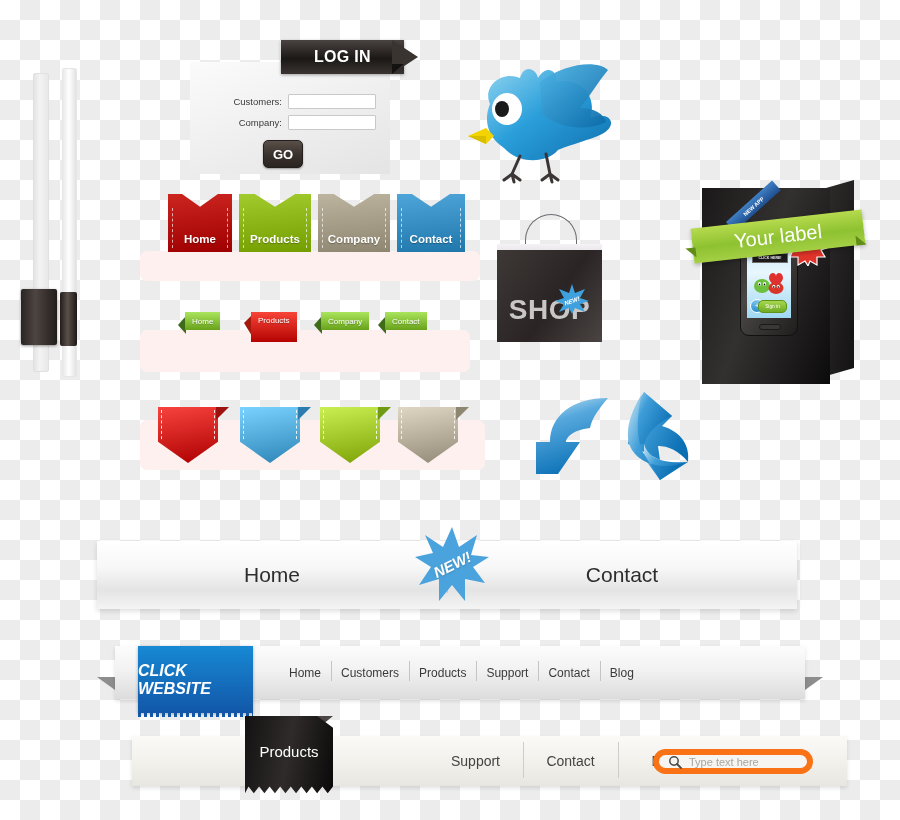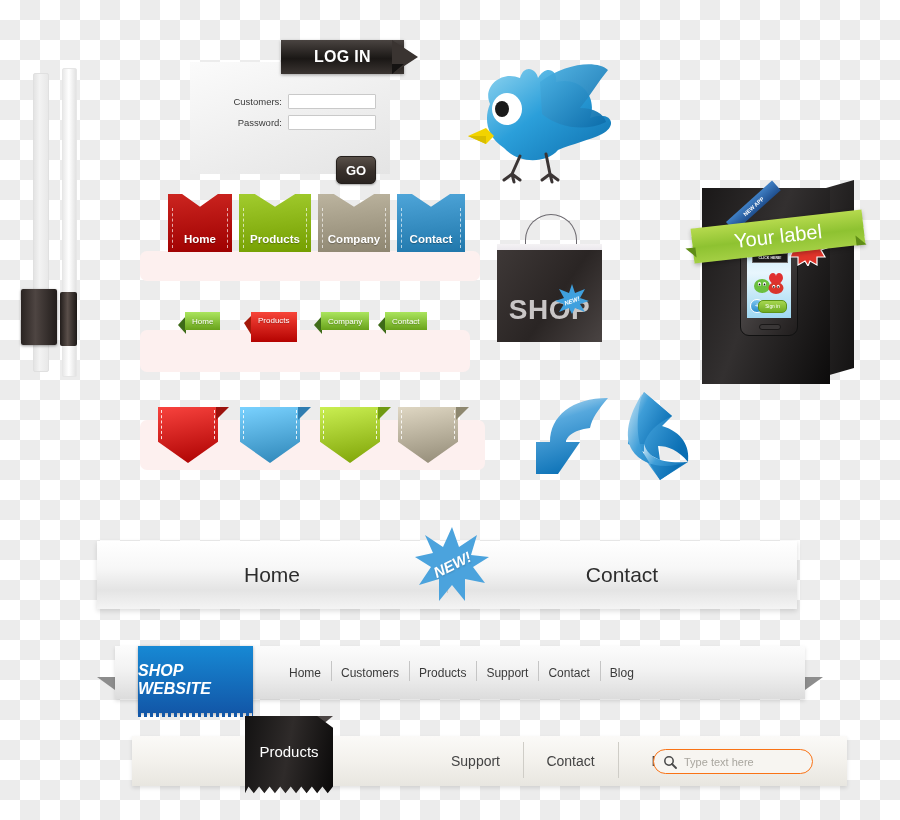--- a/index.html
+++ b/index.html
@@ -155,21 +155,21 @@
     background:linear-gradient(100deg,#131212,#2f2b2a 48%,#090808);
     color:#fff;font-size:15px;display:flex;align-items:center;justify-content:center;
     padding-bottom:14px;box-sizing:border-box;
     clip-path:polygon(0 0,82% 0,100% 14%,100% 84%,
       94% 92%,88% 84%,82% 92%,76% 84%,70% 92%,64% 84%,58% 92%,52% 84%,
       46% 92%,40% 84%,34% 92%,28% 84%,22% 92%,16% 84%,10% 92%,4% 84%,0 92%);
     box-shadow:0 2px 5px rgba(0,0,0,.3);}
   #products-fold{position:absolute;left:317px;top:716px;width:0;height:0;
     border-top:13px solid #4b4544;border-right:16px solid transparent;}
   #search-box{position:absolute;left:653px;top:749px;width:160px;height:25px;
-    border:1px solid #f97316;border-radius:13px;background:#f7f5f1;
+    border:6px solid #f97316;border-radius:13px;background:#f7f5f1;
     display:flex;align-items:center;padding-left:9px;box-sizing:border-box;}
   #search-placeholder{font-size:11px;color:#a9a69f;margin-left:7px;}
 
   
   #labelbox{left:700px;top:180px;width:160px;height:206px;}
   #box-front{position:absolute;left:2px;top:8px;width:128px;height:196px;
     background:linear-gradient(110deg,#1a1818,#333030 45%,#0c0b0b);}
   #box-side{position:absolute;left:126px;top:0;width:28px;height:196px;
     background:linear-gradient(100deg,#2e2b2b,#141313);
     clip-path:polygon(0 8px,100% 0,100% 188px,0 100%);}
@@ -220,24 +220,24 @@
 <div class="thumb th1"></div>
 <div class="thumb th2"></div>
 
 <div class="abs" id="login-panel">
   <div style="padding:32px 14px 0 0;">
     <div class="lgrow">
       <span class="lglabel">Customers:</span>
       <input class="lgfield" type="text" value="" style="">
     </div>
     <div class="lgrow">
-      <span class="lglabel">Password:</span>
+      <span class="lglabel">Company:</span>
       <input class="lgfield" type="password" value="" style="">
     </div>
-    <div class="lgrow" style="margin-top:26px;">
+    <div class="lgrow" style="margin-top:10px;justify-content:center;">
       <div id="go-button">GO</div>
     </div>
   </div>
 </div>
 <div class="abs" id="login-ribbon">LOG IN</div>
 <div class="abs" id="login-ribbon-tail"></div>
 <div class="abs" id="login-ribbon-fold"></div>
 
 <div class="abs" id="bird">
   <svg width="160" height="140" viewBox="0 0 160 140">
@@ -389,21 +389,21 @@
 <div class="abs" id="new-burst">
   <svg width="74" height="74" viewBox="0 0 74 74">
     <polygon points="37,0 44,20 62,8 56,28 74,30 58,40 70,56 50,52 50,74 37,58 24,74 24,52 4,58 16,40 0,30 18,26 10,8 28,20" fill="#4ba3dd"></polygon>
   </svg>
   <div class="bursttext">NEW!</div>
 </div>
 
 <div class="wtail abs" id="wtail-l"></div>
 <div class="wtail abs" id="wtail-r"></div>
 <div class="abs" id="website-bar">
-  <div id="website-logo">SHOP WEBSITE</div>
+  <div id="website-logo">CLICK WEBSITE</div>
   <div class="wnav" id="website-nav">
       <div class="wnitem">Home</div>
       <div class="wnitem">Customers</div>
       <div class="wnitem">Products</div>
       <div class="wnitem">Support</div>
       <div class="wnitem">Contact</div>
       <div class="wnitem">Blog</div>
     </div>
 </div>
 

